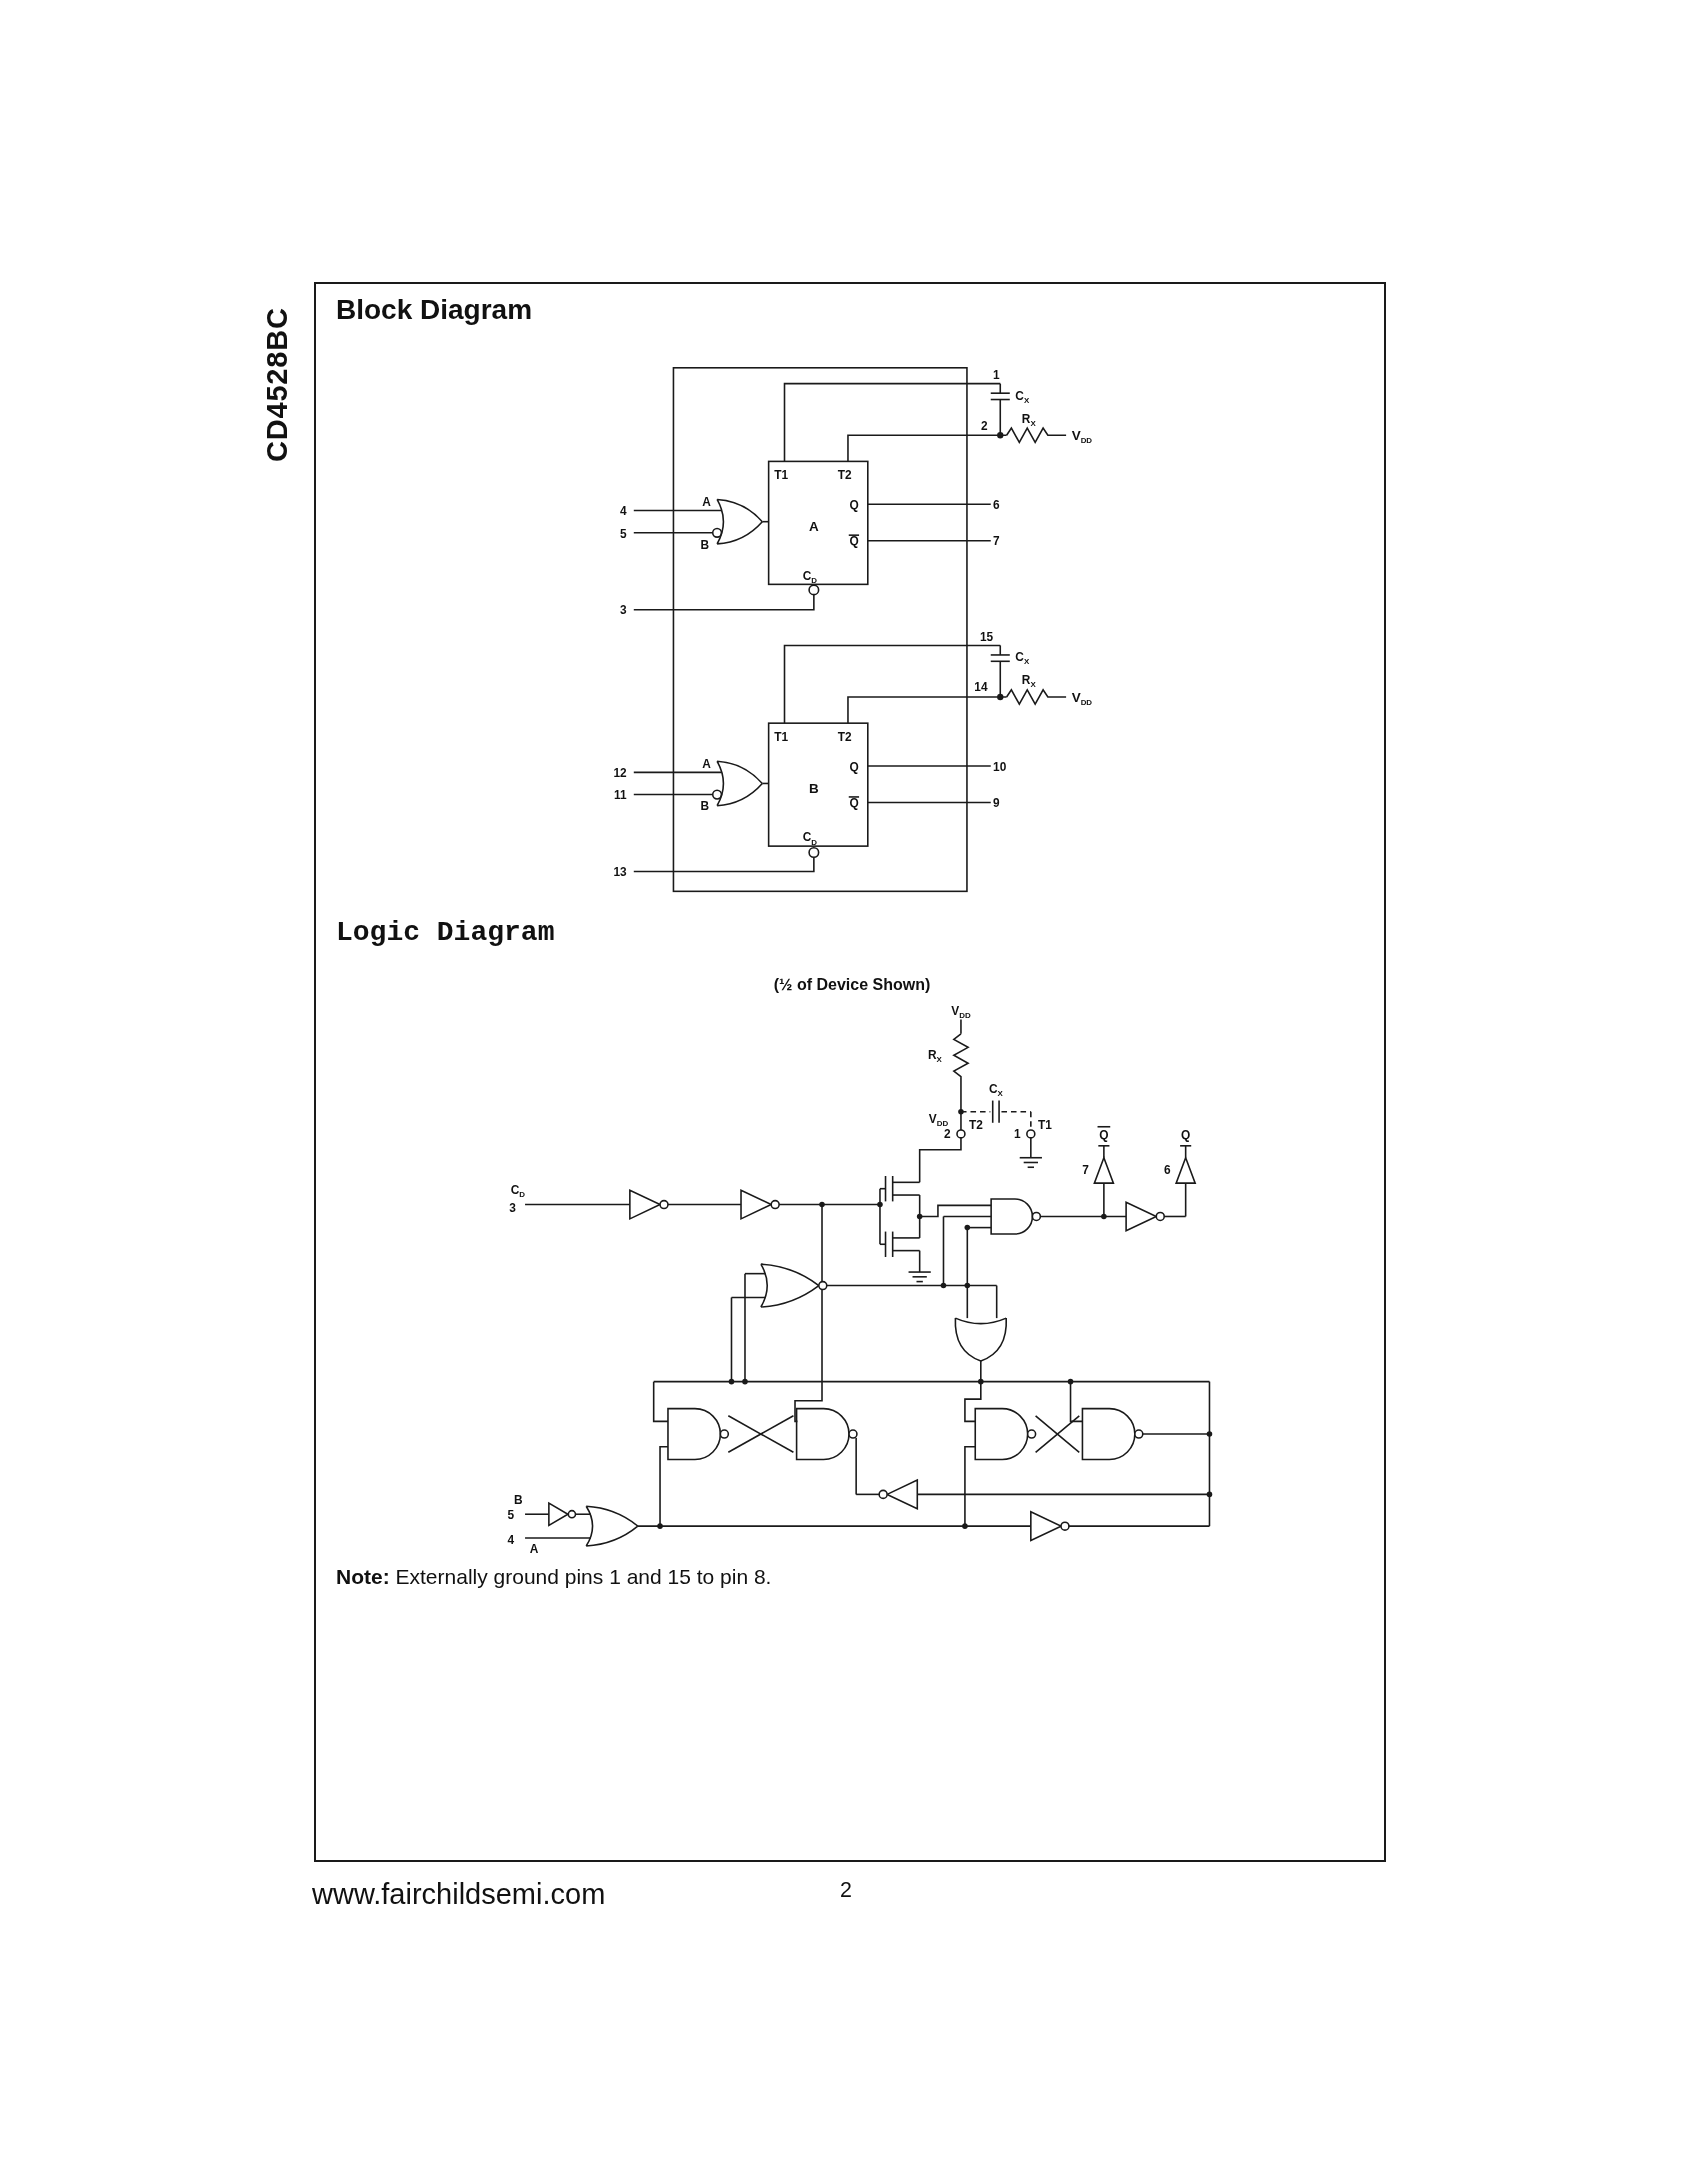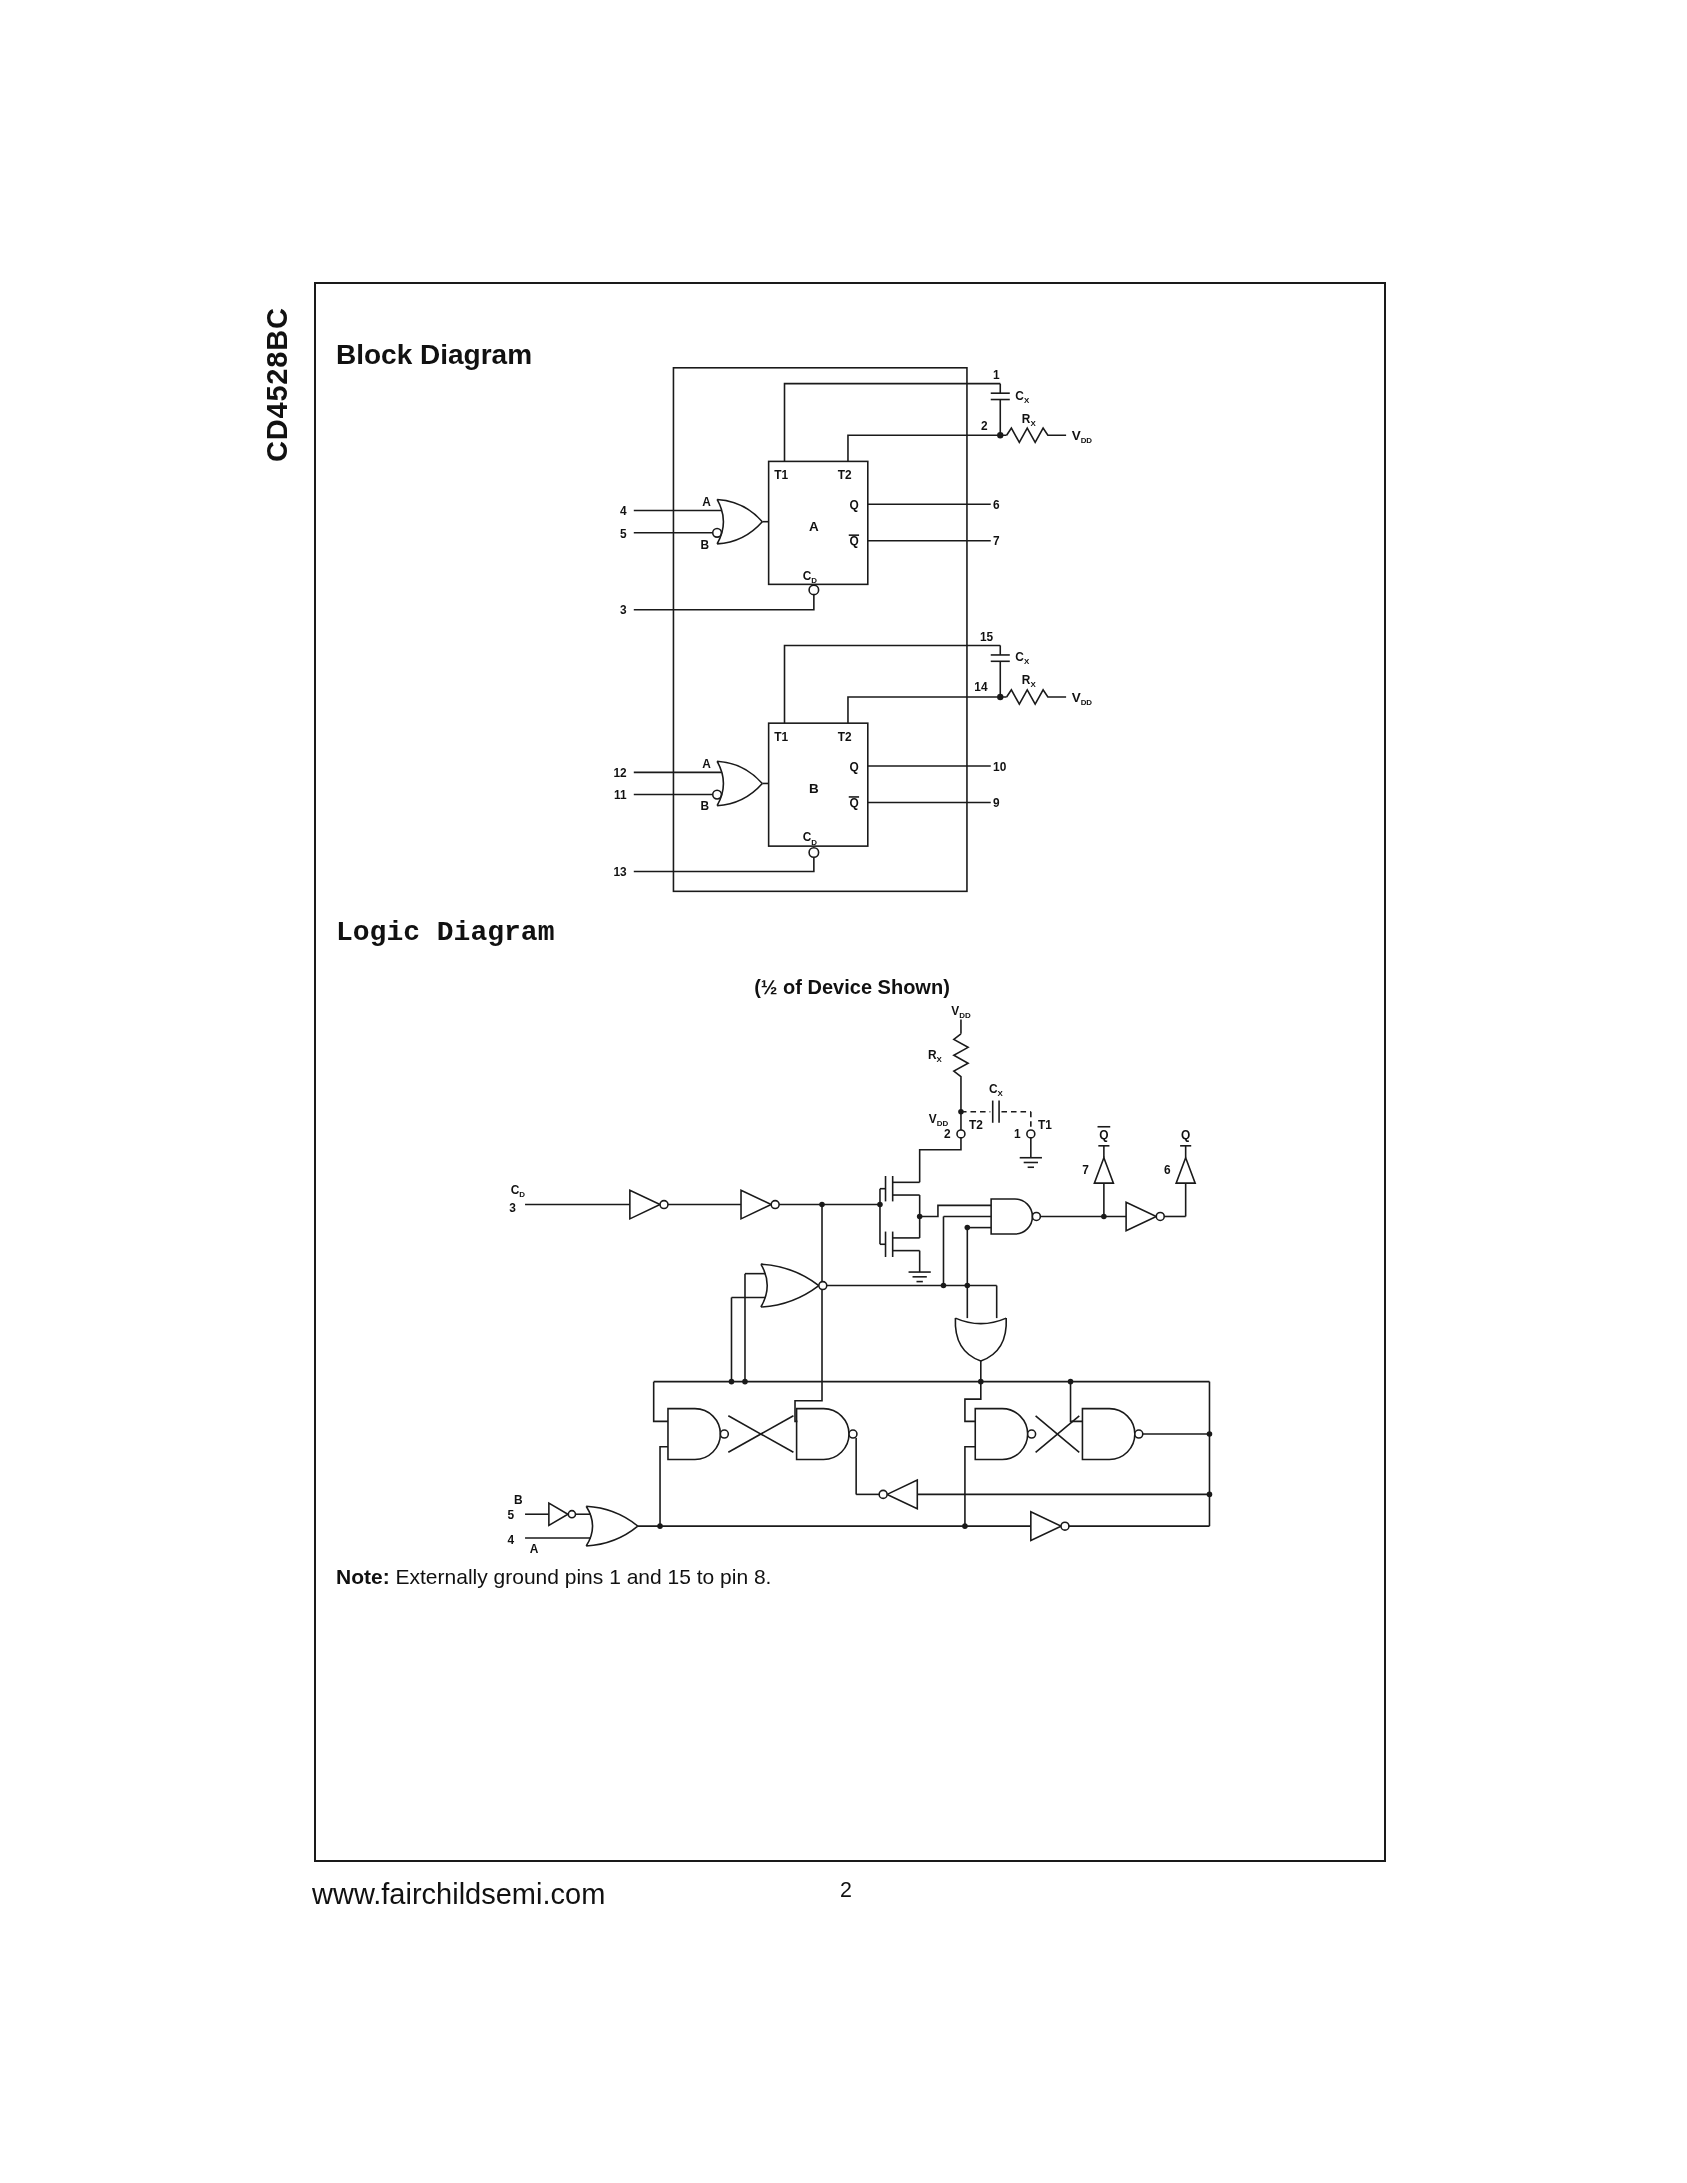--- a/index.html
+++ b/index.html
@@ -12,25 +12,25 @@
   .side-title {
     position:absolute; left:261px; top:283px; width:38px; height:179px;
     writing-mode:vertical-rl; transform:rotate(180deg);
     font-size:29px; font-weight:bold; letter-spacing:0.8px; color:#111;
   }
   .frame {
     position:absolute; left:314px; top:282px; width:1072px; height:1580px;
     border:2.4px solid #1a1a1a; background:#fff;
   }
   .sec-title { position:absolute; font-size:28px; font-weight:bold; color:#111; }
-  #bd-title { left:20px; top:10.3px;margin-top:45px; }
+  #bd-title { left:20px; top:10.3px; }
   #ld-title { left:20px; top:633px;font-family:Liberation Mono, monospace; }
   .subtitle {
     position:absolute; left:298px; top:692px; width:476px; text-align:center;
-    font-size:20px; font-weight:bold;
+    font-size:16px; font-weight:bold;
   }
   .svg-wrap { position:absolute; }
   #block-svg-wrap { left:163px; top:60px; }
   #logic-svg-wrap { left:163px; top:718px; }
   .note { position:absolute; left:20px; top:1281px; font-size:21px; }
   .note b { font-weight:bold; }
   .footer-site { position:absolute; left:312px; top:1878px; font-size:29px; }
   .footer-page { position:absolute; left:840px; top:1878px; font-size:21.4px; }
 
   svg line, svg path, svg polyline, svg rect, svg polygon {

